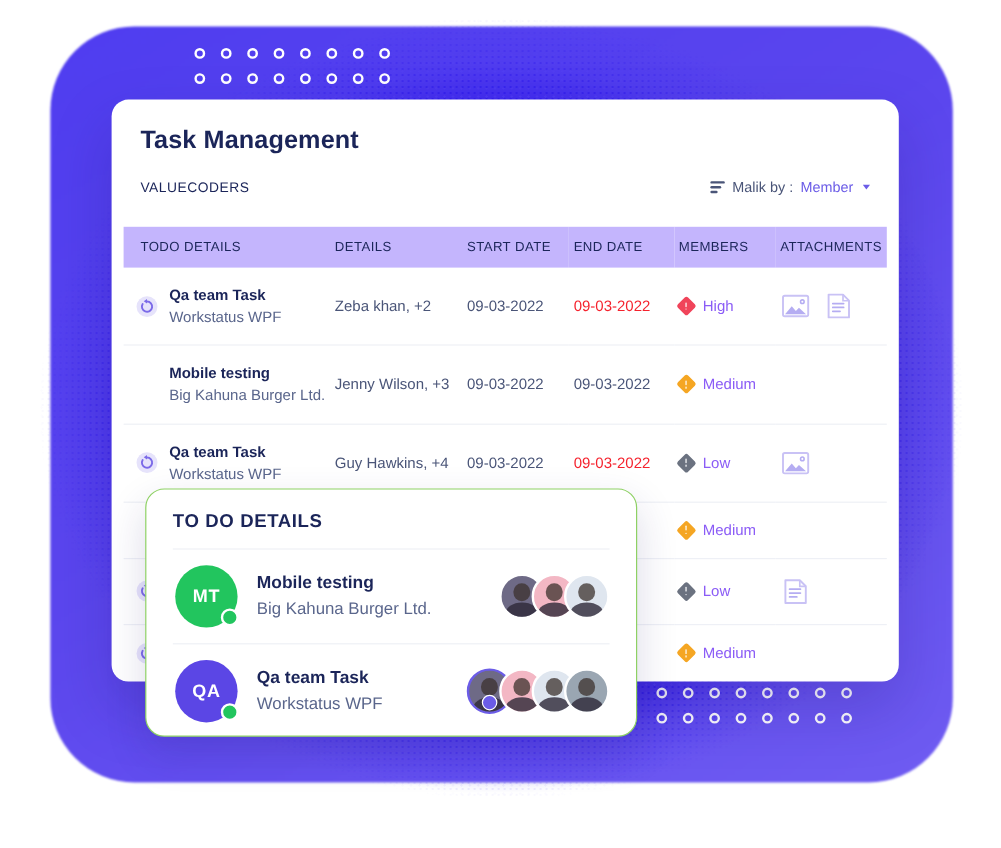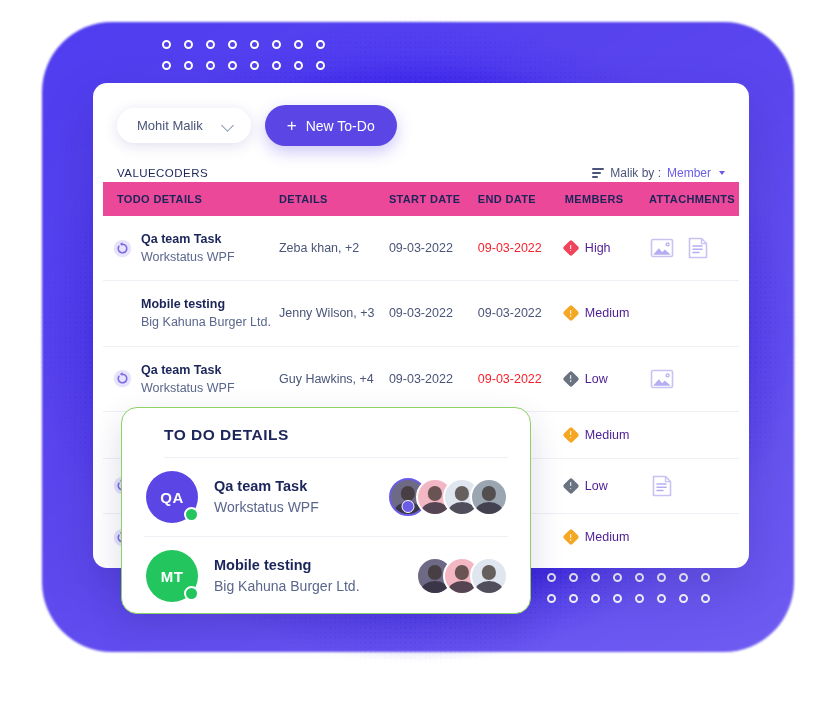--- a/index.html
+++ b/index.html
@@ -122,22 +122,22 @@
     box-shadow: 0 6px 16px rgba(91,70,229,.3);
     white-space: nowrap;
     font-family: "Liberation Sans", sans-serif;
   }
   .plus-icon { font-size: 17px; line-height: 1; font-weight: 300; }
 
   
   .table-wrap { padding: 0 10px; }
 
   .group-bar {
-    display: flex; align-items: center; justify-content: space-between;
-    padding: 6px 14px 2px 14px;
+    display: flex; align-items: flex-end; justify-content: space-between;
+    padding: 6px 14px 26px 14px;
   }
   .org-name {
     font-size: 11.5px;
     color: #1b2559;
     letter-spacing: .45px;
   }
   .group-by { display: flex; align-items: center; gap: 6px; font-size: 12px; color: #4a5578; }
   .filter-icon { display: inline-block; width: 12px; height: 10px; position: relative; }
   .filter-icon span {
     position: absolute; left: 0; height: 1.6px; background: #4a5578; border-radius: 1px;
@@ -150,24 +150,24 @@
     display: inline-block; width: 0; height: 0;
     border-left: 3.5px solid transparent;
     border-right: 3.5px solid transparent;
     border-top: 4.5px solid #6b5ce7;
     margin-left: 2px;
   }
 
   table { width: 100%; border-collapse: collapse; }
 
   thead th {
-    background: #ec4899;
+    background: #c4b5fd;
     color: #1b2559;
     font-size: 11px;
-    font-weight: bold;
+    font-weight: normal;
     letter-spacing: .35px;
     text-align: left;
     padding: 11px 4px;
     white-space: nowrap;
   }
   thead th:first-child { padding-left: 14px; }
 
   tbody td {
     padding: 14px 4px;
     font-size: 12.5px;
@@ -199,21 +199,21 @@
   }
   .prio-diamond b {
     position: absolute; left: 50%; top: 2.5px;
     transform: translateX(-50%);
     width: 1.6px; height: 4px; background: #fff; border-radius: 1px;
   }
   .prio-diamond b::after {
     content: ""; position: absolute; left: 0; top: 5.2px;
     width: 1.6px; height: 1.6px; background: #fff; border-radius: 50%;
   }
-  .prio-label { color: #4c1d95; font-size: 12.5px; }
+  .prio-label { color: #8b5cf6; font-size: 12.5px; }
 
   .att-cell { display: flex; align-items: center; gap: 10px; }
   .att-icon { width: 26px; height: 26px; }
 
   
   .detail-card {
     position: absolute;
     left: 121px;
     top: 407px;
     width: 410px;
@@ -225,21 +225,20 @@
     z-index: 5;
     padding: 18px 22px 10px 22px;
   }
   .detail-title {
     font-size: 15.5px;
     font-weight: bold;
     color: #1b2559;
     letter-spacing: .5px;
     padding-bottom: 13px;
     border-bottom: 1px solid #eef0f6;
-    margin-left: 20px;
   }
   .detail-row {
     display: flex; align-items: center; gap: 16px;
     padding: 13px 0 13px 2px;
   }
   .detail-row + .detail-row { border-top: 1px solid #eef0f6; }
 
   .avatar-badge {
     position: relative;
     width: 52px; height: 52px; flex: 0 0 52px;
@@ -329,32 +328,22 @@
     <div class="dot"></div>
     <div class="dot"></div>
     <div class="dot"></div>
     <div class="dot"></div>
     <div class="dot"></div>
   </div>
 
 <div class="window">
 
   <div class="app-header">
-
-    <div class="header-right">
-      <div class="user-select">
-        <span>Mohit Malik</span>
-        <span class="caret-down"></span>
-      </div>
-
-      <button class="new-btn">
-        <span class="plus-icon">+</span>
-        <span>New To-Do</span>
-      </button>
-    </div>
+    <div class="app-title">Task Management</div>
+
   </div>
 
   <div class="table-wrap">
 
     <div class="group-bar">
       <div class="org-name">VALUECODERS</div>
       <div class="group-by">
         <span class="filter-icon">
             <span></span>
             <span></span>
@@ -576,20 +565,44 @@
         </tbody>
     </table>
 
   </div>
 </div>
 
 <div class="detail-card">
   <div class="detail-title">TO DO DETAILS</div>
   <div id="detail-rows">
       <div class="detail-row">
+        <span class="avatar-badge" style="background:#22c55e">
+          <span>MT</span>
+          <span class="status-dot"></span>
+        </span>
+        <span class="detail-text">
+          <span class="detail-name" style="display: block;">Mobile testing</span>
+          <span class="detail-org" style="display: block;">Big Kahuna Burger Ltd.</span>
+        </span>
+        <span class="avatar-stack">
+          <span class="stack-av" style="background:#6e6a86">
+            <span class="head"></span>
+            <span class="body"></span>
+          </span>
+          <span class="stack-av" style="background:#f3b7c4">
+            <span class="head"></span>
+            <span class="body"></span>
+          </span>
+          <span class="stack-av" style="background:#dfe6ef">
+            <span class="head"></span>
+            <span class="body"></span>
+          </span>
+        </span>
+      </div>
+      <div class="detail-row">
         <span class="avatar-badge" style="background:#5b46e5">
           <span>QA</span>
           <span class="status-dot"></span>
         </span>
         <span class="detail-text">
           <span class="detail-name" style="display: block;">Qa team Task</span>
           <span class="detail-org" style="display: block;">Workstatus WPF</span>
         </span>
         <span class="avatar-stack">
           <span class="stack-av ringed" style="background:#6e6a86">
@@ -604,38 +617,14 @@
           <span class="stack-av" style="background:#dfe6ef">
             <span class="head"></span>
             <span class="body"></span>
           </span>
           <span class="stack-av" style="background:#9aa6b2">
             <span class="head"></span>
             <span class="body"></span>
           </span>
         </span>
       </div>
-      <div class="detail-row">
-        <span class="avatar-badge" style="background:#22c55e">
-          <span>MT</span>
-          <span class="status-dot"></span>
-        </span>
-        <span class="detail-text">
-          <span class="detail-name" style="display: block;">Mobile testing</span>
-          <span class="detail-org" style="display: block;">Big Kahuna Burger Ltd.</span>
-        </span>
-        <span class="avatar-stack">
-          <span class="stack-av" style="background:#6e6a86">
-            <span class="head"></span>
-            <span class="body"></span>
-          </span>
-          <span class="stack-av" style="background:#f3b7c4">
-            <span class="head"></span>
-            <span class="body"></span>
-          </span>
-          <span class="stack-av" style="background:#dfe6ef">
-            <span class="head"></span>
-            <span class="body"></span>
-          </span>
-        </span>
-      </div>
     </div>
 </div>
 
 </body></html>

